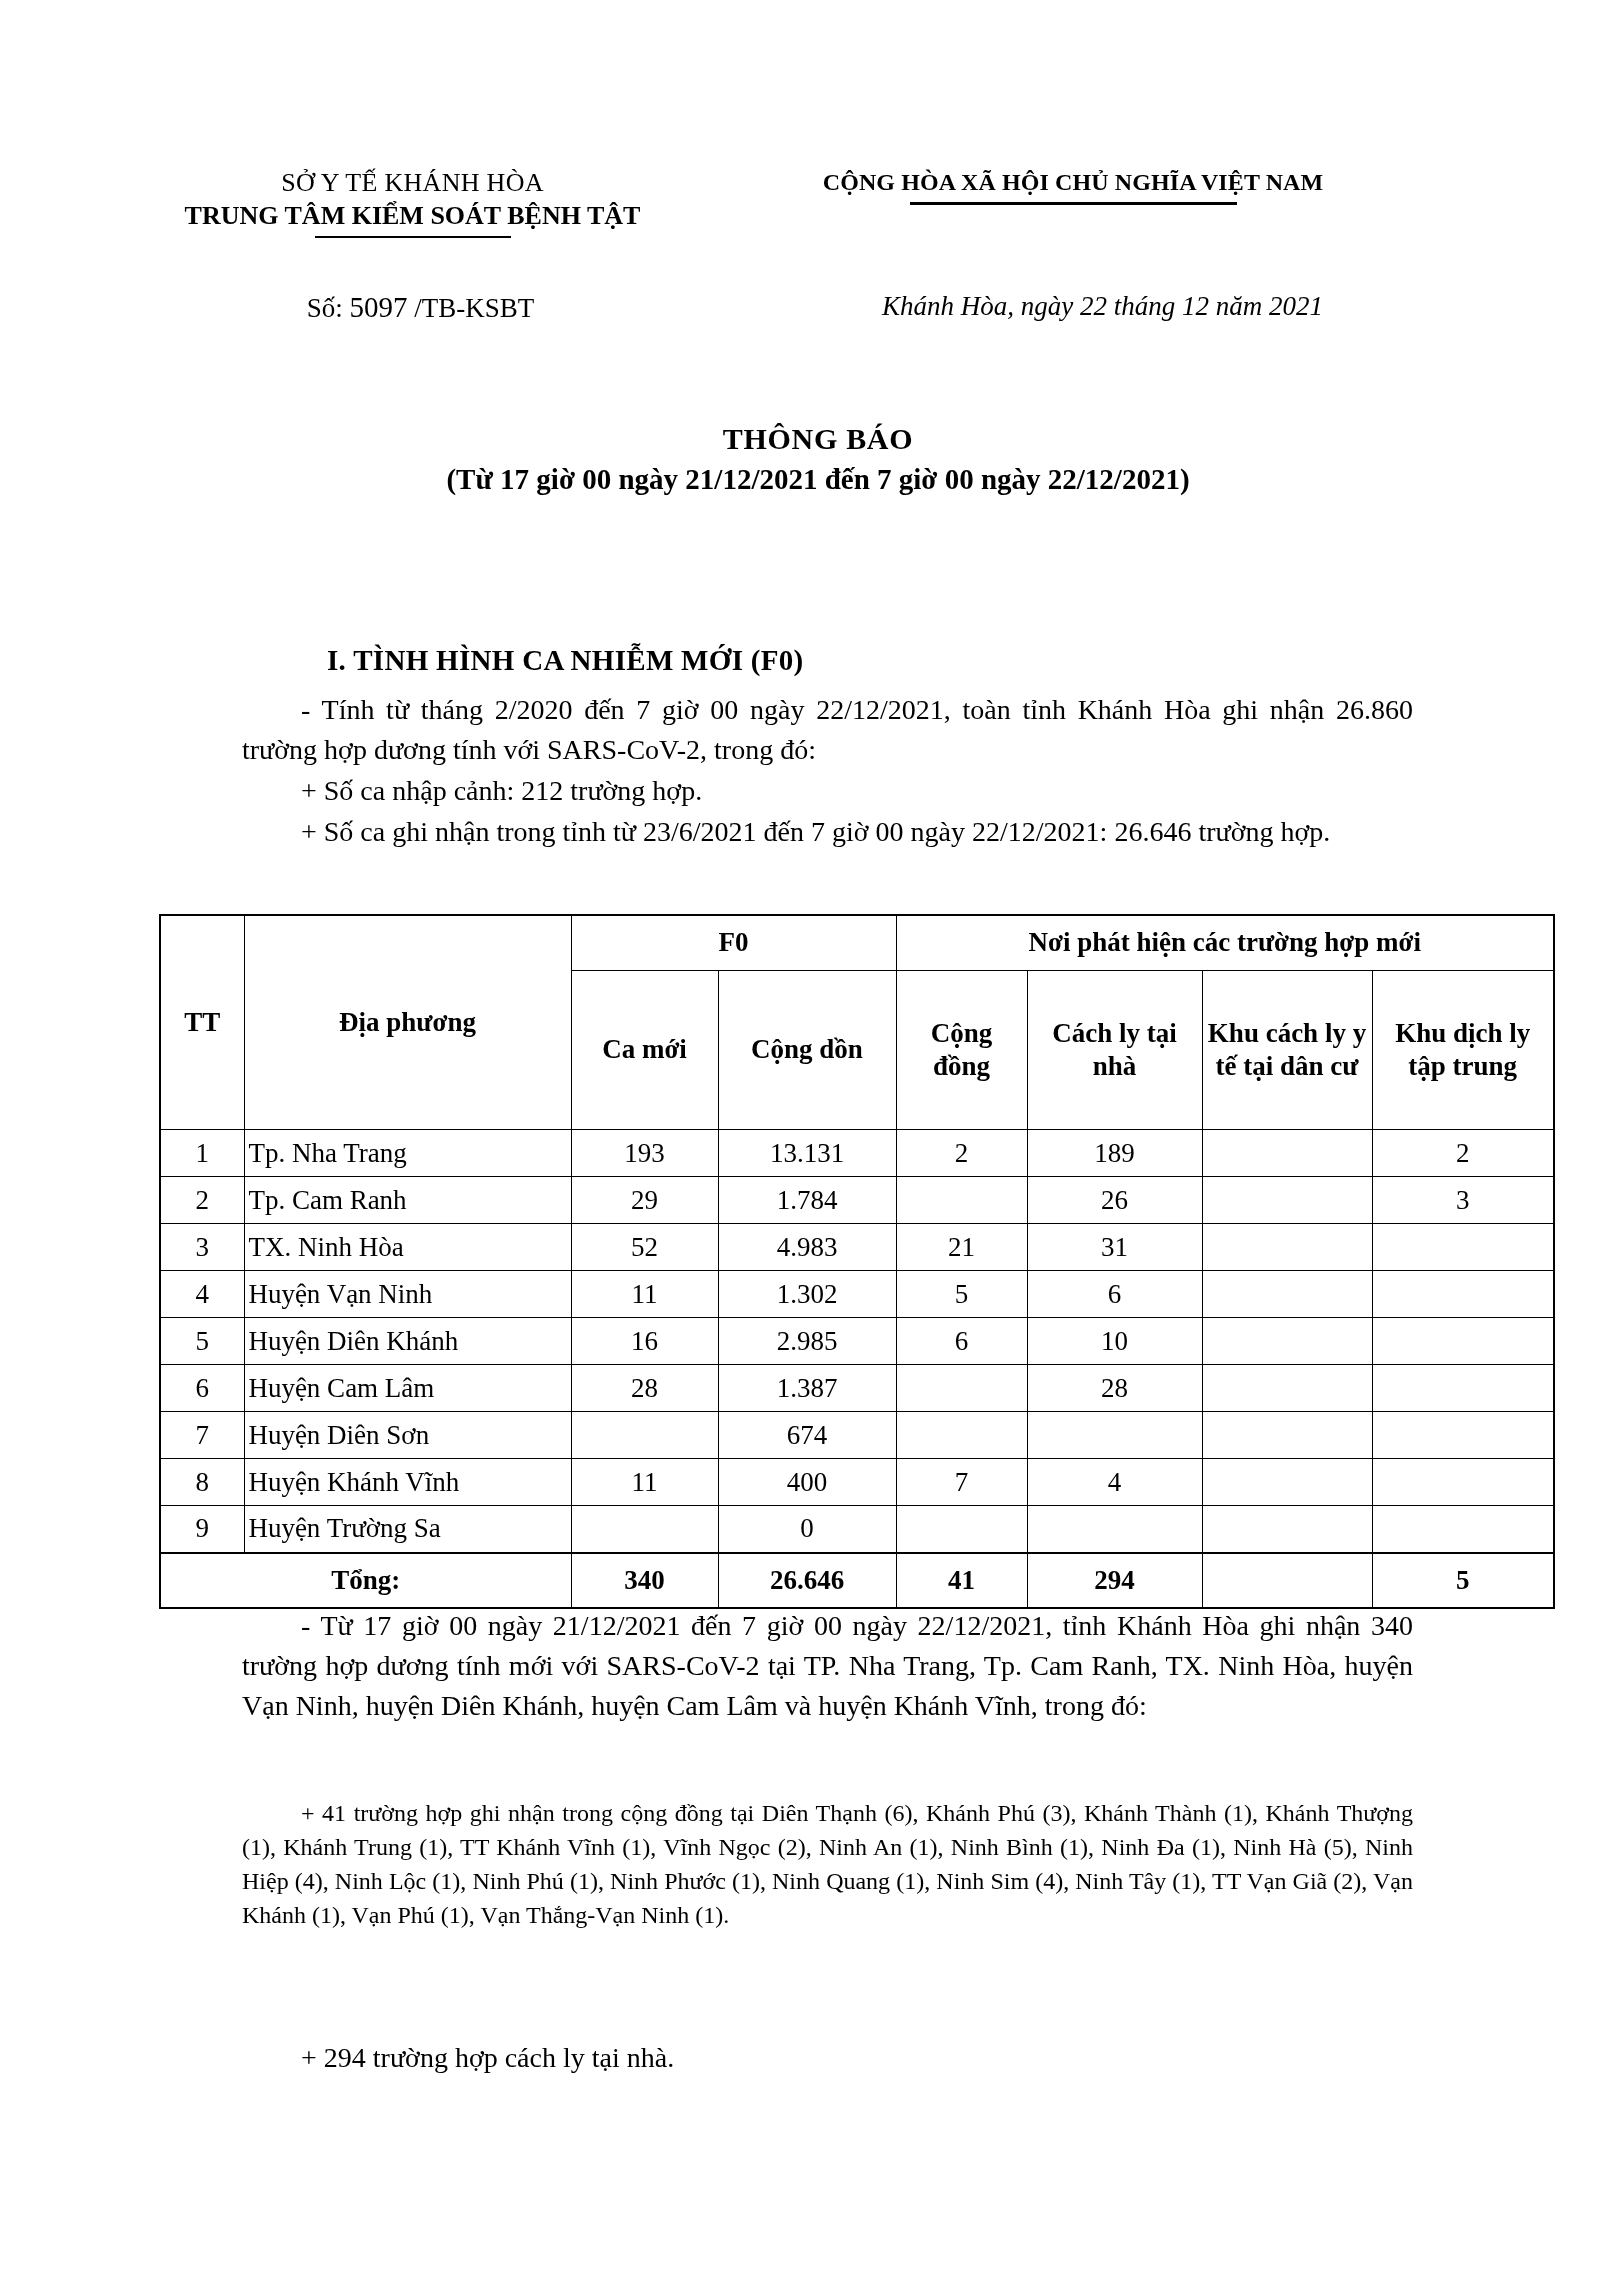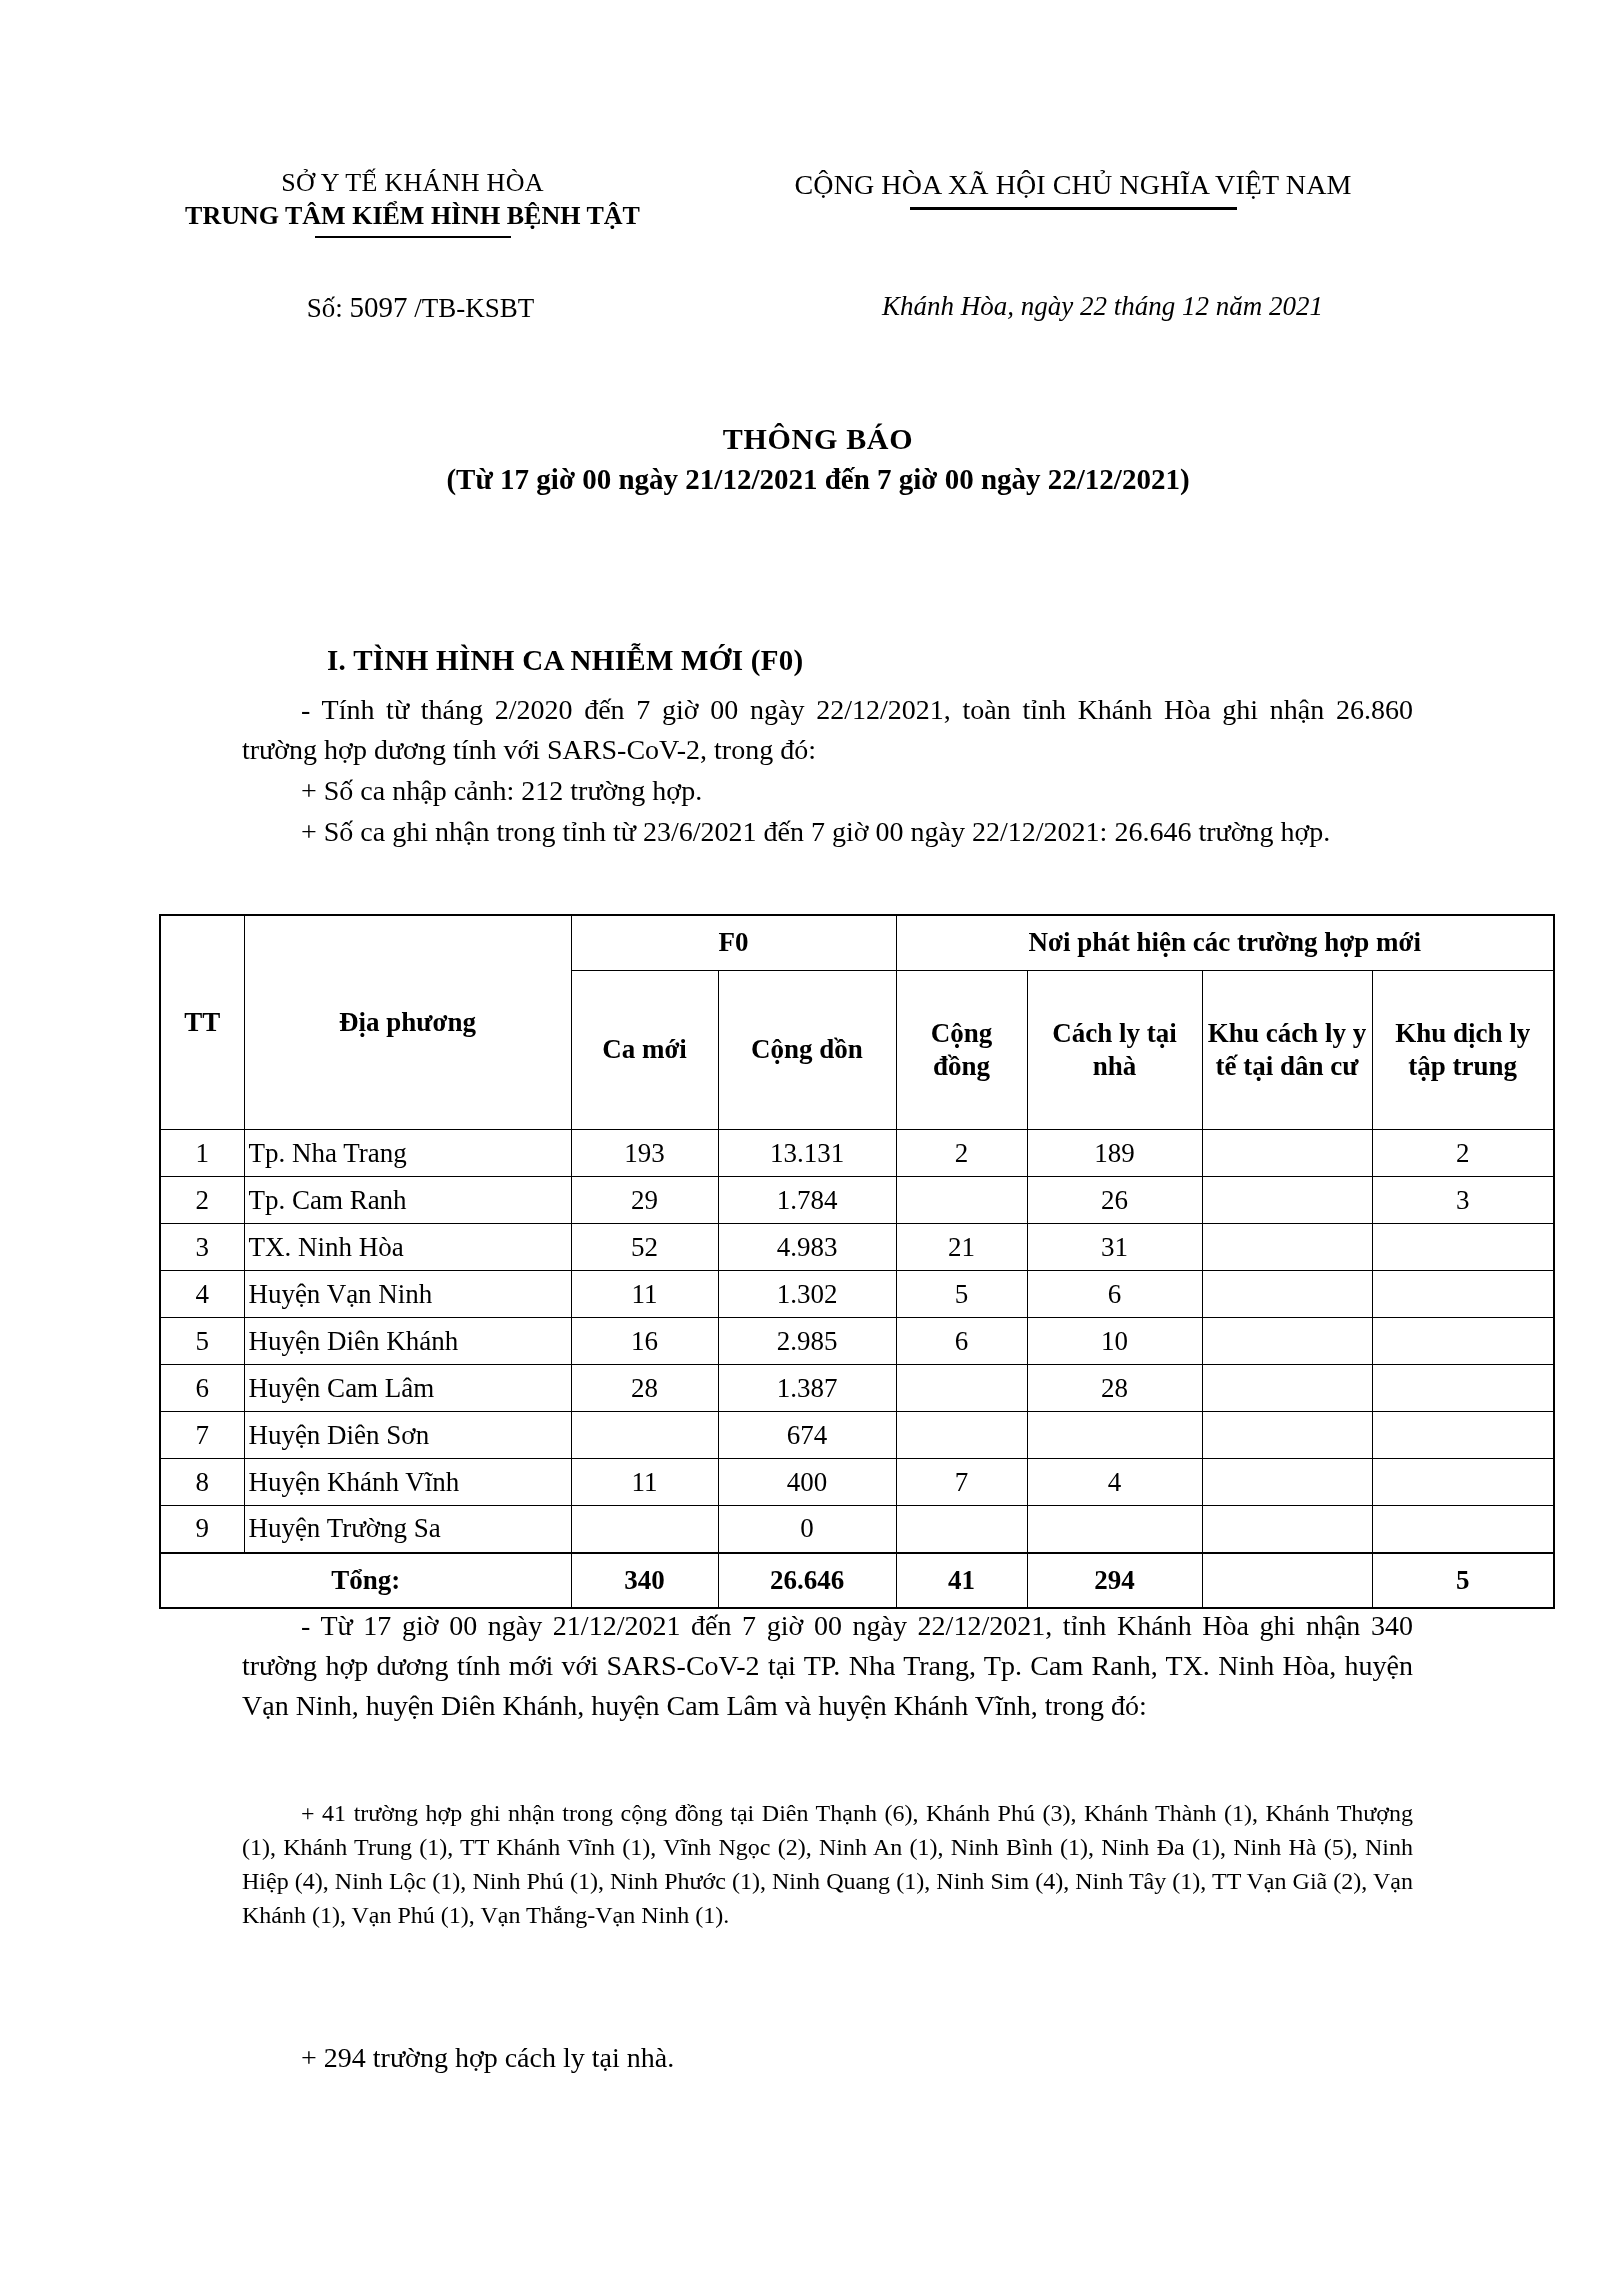--- a/index.html
+++ b/index.html
@@ -49,22 +49,22 @@
     font-size: 26px;
     letter-spacing: 0.3px;
     line-height: 1.25;
   }
   .hdr-line1-bold {
     font-size: 26px;
     font-weight: bold;
     line-height: 1.25;
   }
   .hdr-right-l1 {
-    font-size: 28px;
-    font-weight: normal;
+    font-size: 24px;
+    font-weight: bold;
     line-height: 1.3;
     letter-spacing: 0.1px;
   }
   .hdr-right-l2 {
     font-size: 27.5px;
     font-weight: bold;
     line-height: 1.3;
   }
   .rule {
     height: 2.6px;
@@ -215,21 +215,21 @@
   }
 </style>
 </head>
 <body>
 
 <div class="page">
 
   <div class="doc-header">
     <div class="hdr-left">
       <div class="hdr-line1">SỞ Y TẾ KHÁNH HÒA</div>
-      <div class="hdr-line1-bold">TRUNG TÂM KIỂM HÌNH BỆNH TẬT</div>
+      <div class="hdr-line1-bold">TRUNG TÂM KIỂM SOÁT BỆNH TẬT</div>
       <div class="rule rule-left"></div>
     </div>
     <div class="hdr-right">
       <div class="hdr-right-l1">CỘNG HÒA XÃ HỘI CHỦ NGHĨA VIỆT NAM</div>
       <div class="rule rule-right"></div>
     </div>
   </div>
 
   <div class="sub-header">
     <div class="sub-left">

